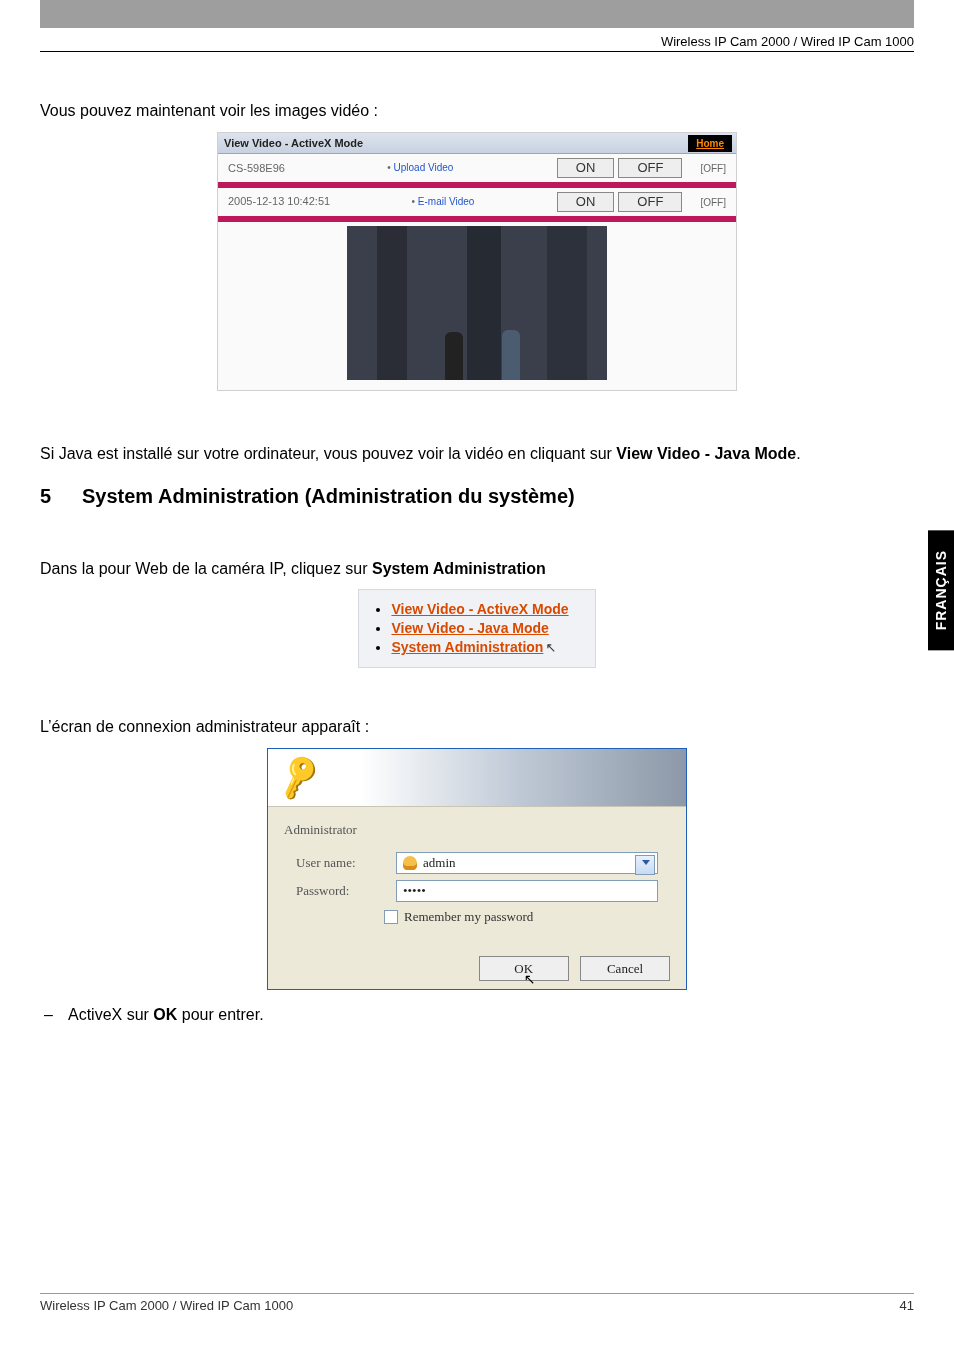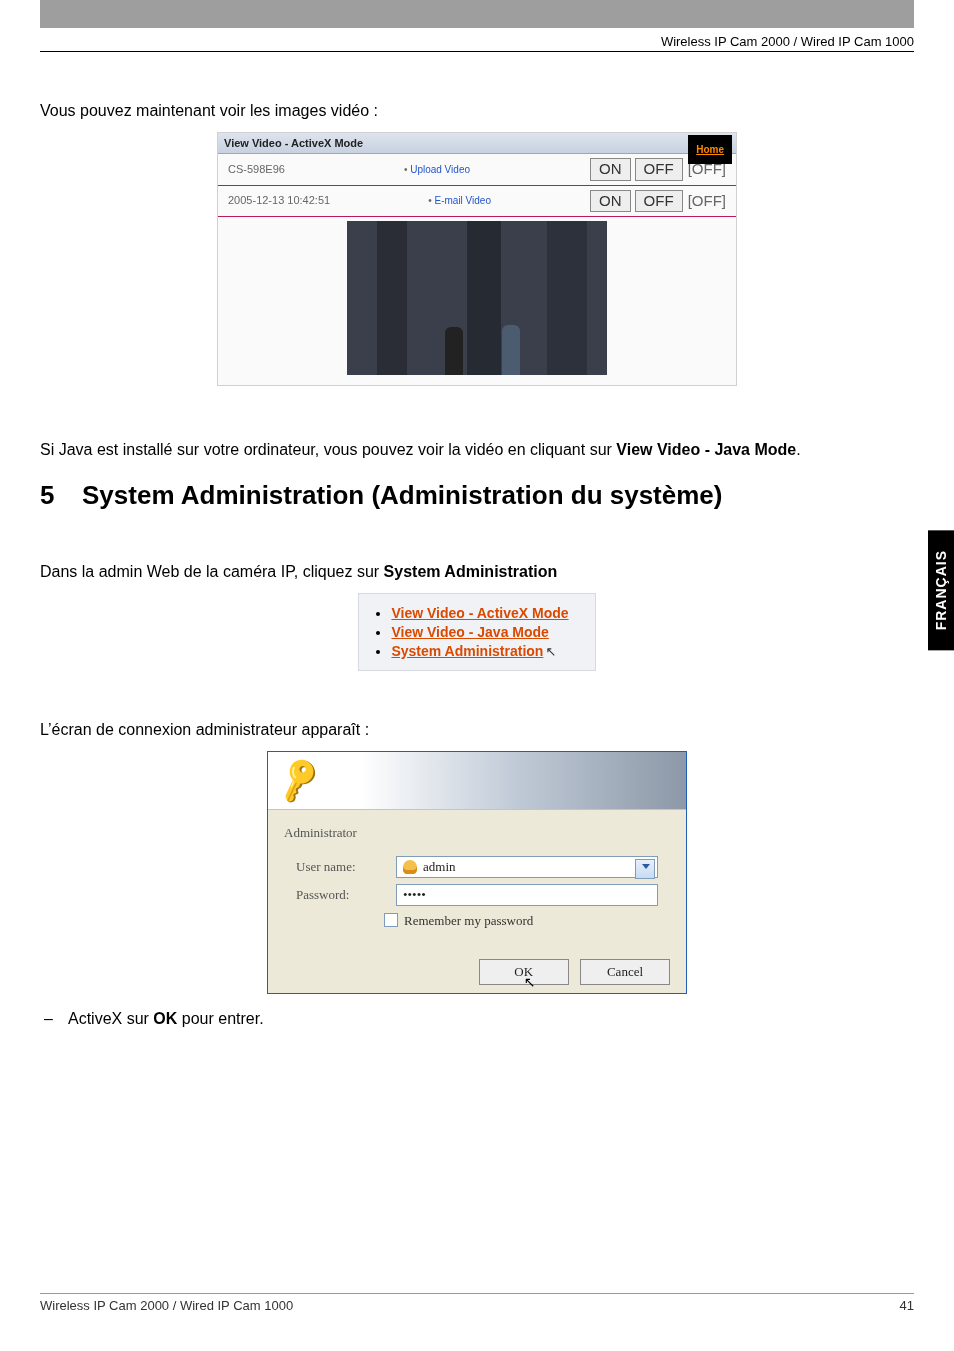--- a/index.html
+++ b/index.html
@@ -26,21 +26,21 @@
     border-top: 1px solid #000;
     margin: 0 40px 12px 40px;
   }
   .content {
     padding: 0 40px;
     font-size: 16px;
     line-height: 1.35;
   }
   .content p { margin-bottom: 10px; margin-top: 48px; }
   .content h2 {
-    font-size: 26px;
+    font-size: 20px;
     font-weight: bold;
     margin: 18px 0 10px 0;
   }
   .content h2 .sec-num { display: inline-block; width: 42px; }
   .figure { text-align: center; margin: 6px 0 14px 0; }
 
   
   .fig1 {
     display: inline-block;
     width: 520px;
@@ -53,43 +53,43 @@
     background: linear-gradient(#dde4ee,#c7d1e0);
     border-bottom: 1px solid #9aa;
     padding: 3px 6px;
     font-weight: bold;
     color: #222;
     position: relative;
   }
   .fig1-home {
     position: absolute; right: 4px; top: 2px;
     background: #000; color: #f80; font-size: 10px;
-    padding: 8px 8px;
+    padding: 2px 8px;
     text-decoration: underline;
   }
   .fig1-row {
     display: flex; justify-content: space-between;
     padding: 4px 10px;
-    border-bottom: 1px solid #be185d;
+    border-bottom: 6px solid #be185d;
     align-items: center;
     color: #666;
   }
   .fig1-row .links { font-size: 10px; }
   .fig1-row .links a { color: #2255cc; text-decoration: none; }
   .fig1-row .togglebox { display: inline-block; }
   .tgl-btn {
     display: inline-block;
     border: 1px solid #888;
-    font-size: 15px;
-    padding: 0 8px;
+    font-size: 13px;
+    padding: 0 18px;
     background: #eee;
     color: #333;
     margin-left: 1px;
   }
-  .tgl-off-text { font-size: 15px; color: #666; margin-left: 2px; }
+  .tgl-off-text { font-size: 10px; color: #666; margin-left: 15px; }
   .zoom-row { padding: 4px 10px; color: #666; font-size: 10px; }
   .zoom-btn {
     display: inline-block;
     border: 1px solid #888;
     font-size: 9px;
     padding: 0 4px;
     background: #eee;
     color: #333;
   }
   .video-frame {
@@ -308,21 +308,21 @@
 
   <p>
     <span>Si Java est installé sur votre ordinateur, vous pouvez voir la vidéo en cliquant sur </span><strong>View Video - Java Mode</strong>.
   </p>
 
   <h2>
     <span class="sec-num">5</span><span>System Administration (Administration du système)</span>
   </h2>
 
   <p>
-    <span>Dans la admin Web de la caméra IP, cliquez sur </span><strong>System Administration</strong>
+    <span>Dans la pour Web de la caméra IP, cliquez sur </span><strong>System Administration</strong>
   </p>
 
   <div class="figure">
     <div class="fig2">
       <ul>
         <li><a href="#">View Video - ActiveX Mode</a></li>
         <li><a href="#">View Video - Java Mode</a></li>
         <li><a href="#">System Administration</a><span class="hand-cursor">↖</span></li>
       </ul>
     </div>

